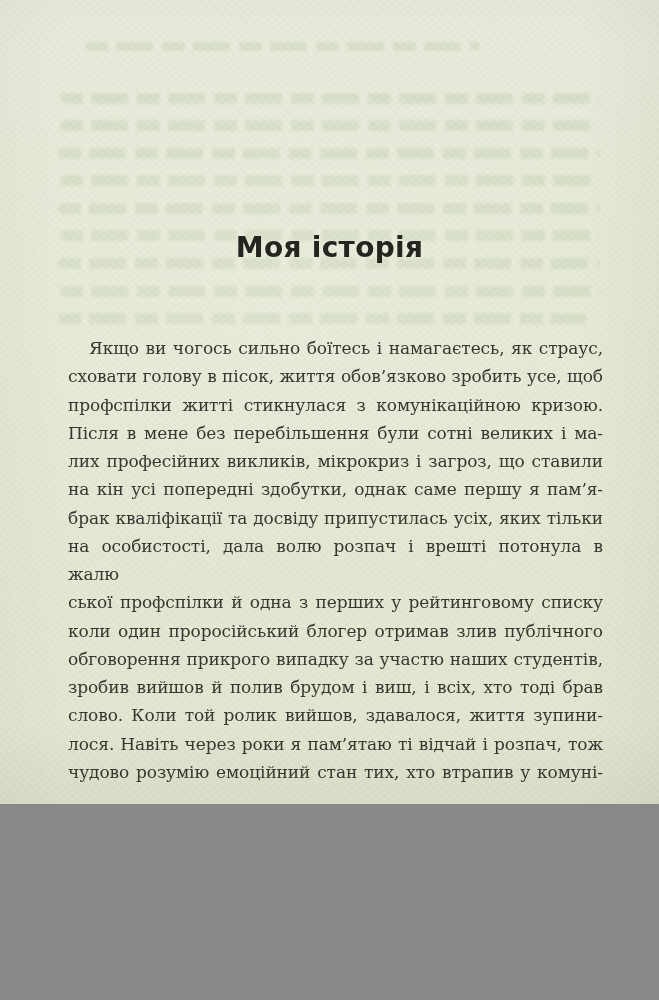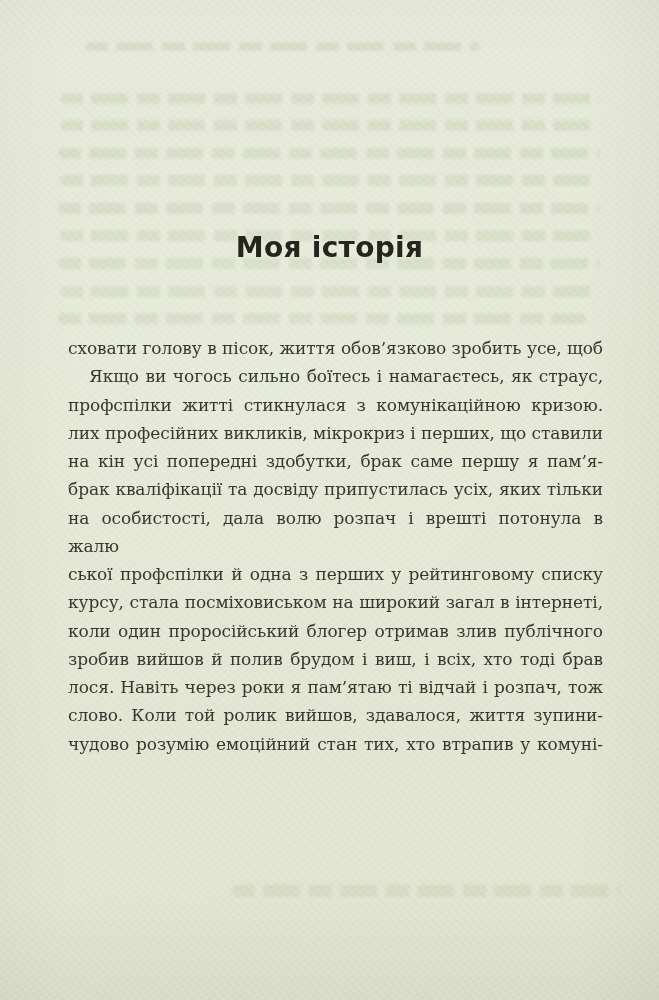--- a/index.html
+++ b/index.html
@@ -4,21 +4,21 @@
 <style>
   html, body {
     margin: 0;
     padding: 0;
     background: #888;
     font-family: "DejaVu Serif", "Liberation Serif", serif;
   }
   .page {
     position: relative;
     width: 659px;
-    height: 1000px;
+    height: 804px;
     overflow: hidden;
     background:
       linear-gradient(180deg, var(--paper-top, #e9ecdc) 0%, #e6ead6 45%, var(--paper-bottom, #e2e5d0) 100%);
   }
   
   .page::before {
     content: "";
     position: absolute;
     inset: 0;
     pointer-events: none;
@@ -100,29 +100,30 @@
     <div class="bleed" style="top:230px; left:60px;  width:540px;"></div>
     <div class="bleed" style="top:258px; left:58px;  width:542px;"></div>
     <div class="bleed" style="top:286px; left:60px;  width:540px;"></div>
     <div class="bleed" style="top:313px; left:58px;  width:528px;"></div>
     <div class="bleed" style="top:885px; left:232px; width:388px; height:12px;"></div>
   </div>
 
   <h1 class="title">Моя історія</h1>
 
   <div class="body-text">
+      <div class="line indent">Якщо ви чогось сильно боїтесь і намагаєтесь, як страус,</div>
       <div class="line">сховати голову в пісок, життя обов’язково зробить усе, щоб</div>
-      <div class="line indent">Якщо ви чогось сильно боїтесь і намагаєтесь, як страус,</div>
       <div class="line">профспілки житті стикнулася з комунікаційною кризою.</div>
-      <div class="line">лих професійних викликів, мікрокриз і перших, що ставили</div>
-      <div class="line">на кін усі попередні здобутки, брак саме першу я пам’я-</div>
+      <div class="line">Після в мене без перебільшення були сотні великих і ма-</div>
+      <div class="line">лих професійних викликів, мікрокриз і загроз, що ставили</div>
+      <div class="line">на кін усі попередні здобутки, однак саме першу я пам’я-</div>
       <div class="line">брак кваліфікації та досвіду припустилась усіх, яких тільки</div>
       <div class="line">на особистості, дала волю розпач і врешті потонула в жалю</div>
       <div class="line">ської профспілки й одна з перших у рейтинговому списку</div>
-      <div class="line">курсу, стала посміховиськом на широкий загал в інтернеті,</div>
       <div class="line">коли один проросійський блогер отримав злив публічного</div>
+      <div class="line">обговорення прикрого випадку за участю наших студентів,</div>
       <div class="line">зробив вийшов й полив брудом і виш, і всіх, хто тоді брав</div>
+      <div class="line">слово. Коли той ролик вийшов, здавалося, життя зупини-</div>
       <div class="line">лося. Навіть через роки я пам’ятаю ті відчай і розпач, тож</div>
-      <div class="line">слово. Коли той ролик вийшов, здавалося, життя зупини-</div>
       <div class="line">чудово розумію емоційний стан тих, хто втрапив у комуні-</div>
     </div>
 
 </div>
 
 </body></html>

